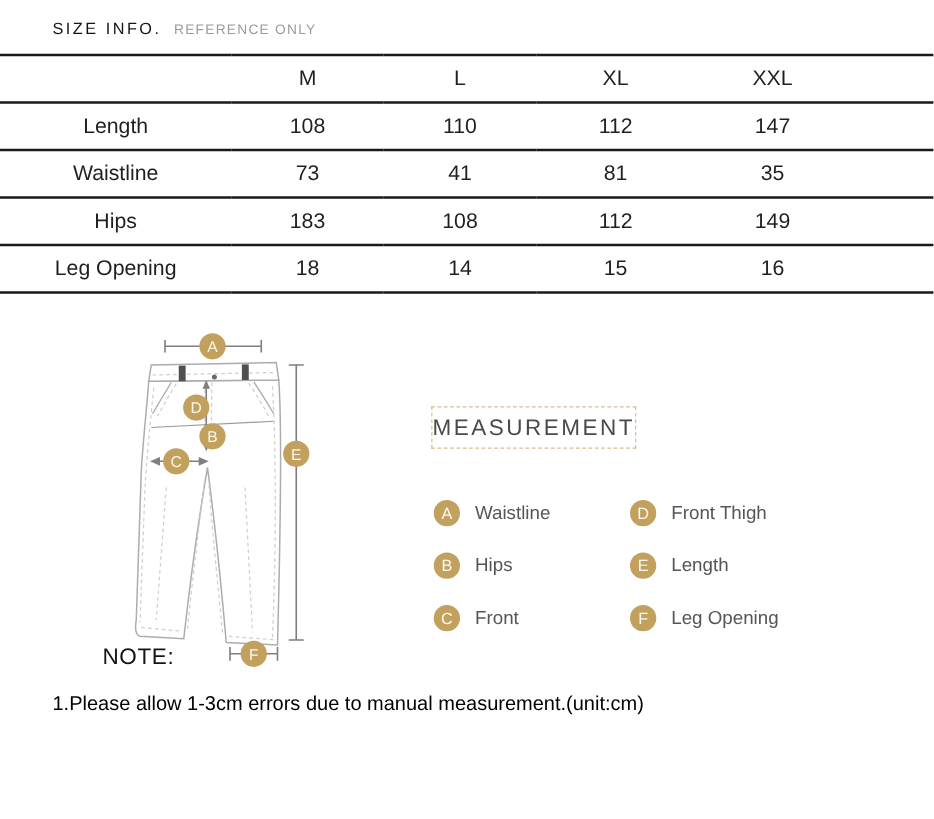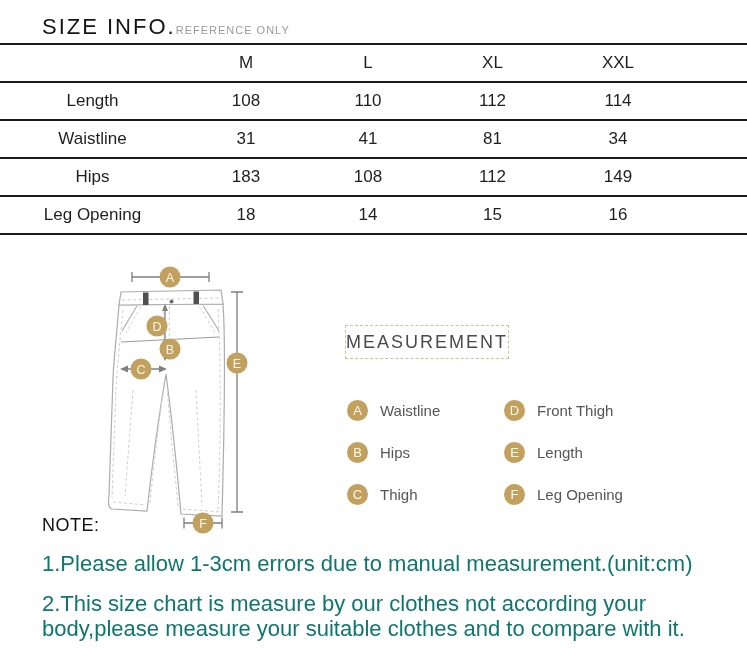--- a/index.html
+++ b/index.html
@@ -4,22 +4,22 @@
 <style>
   * { margin:0; padding:0; box-sizing:border-box; }
   html,body { background:#ffffff; }
   .page {
     position:relative; width:747px; height:655px; overflow:hidden;
     background:#ffffff; font-family:"Liberation Sans", sans-serif; color:#1c1c1c;
   }
 
   
   .hdr { position:absolute; left:42px; top:14px; white-space:nowrap; }
-  .hdr .t { font-size:22px; letter-spacing:2px; color:#141414; font-weight:400; }
-  .hdr .s { font-size:11px; letter-spacing:1px; color:#9b9b9b; margin-left:0; }
+  .hdr .t { font-size:13px; letter-spacing:2px; color:#141414; font-weight:400; }
+  .hdr .s { font-size:11px; letter-spacing:1px; color:#9b9b9b; margin-left:10px; }
 
   
   table.size { position:absolute; top:43px; left:0; width:747px;
     border-collapse:collapse; table-layout:fixed; }
   table.size { border-top:2px solid #1a1a1a; }
   table.size tr { border-bottom:2px solid #1a1a1a; }
   table.size th, table.size td {
     height:38px; text-align:center; vertical-align:middle;
     font-size:17px; font-weight:400; color:#1f1f1f; padding:0;
   }
@@ -49,22 +49,22 @@
   .li { display:flex; align-items:center; gap:12px; }
   .li .dot {
     width:21px; height:21px; border-radius:50%; background:#C2A05E;
     color:#FCF8EE; font-size:13px; display:flex; align-items:center; justify-content:center;
     flex:0 0 21px;
   }
   .li .lab { font-size:15px; color:#565656; }
 
   
   .note { position:absolute; left:42px; top:515px; width:687px; }
-  .note h3 { font-size:18px; font-weight:400; color:#141414; letter-spacing:0.5px; }
-  .note p { font-size:22px; color:#0f766e; line-height:25px; margin-top:15px; }
+  .note h3 { font-size:18px; font-weight:400; color:#141414; letter-spacing:0.5px;margin-left:40px; }
+  .note p { font-size:16px; color:#000000; line-height:25px; margin-top:15px; }
 </style>
 </head>
 <body>
 
 <div class="page">
 
   <div class="hdr">
     <span class="t">SIZE INFO.</span><span class="s">REFERENCE ONLY</span>
   </div>
 
@@ -84,29 +84,29 @@
       <th>L</th>
       <th>XL</th>
       <th>XXL</th>
       <th></th>
     </tr>
     <tr>
       <td>Length</td>
       <td>108</td>
       <td>110</td>
       <td>112</td>
-      <td>114</td>
+      <td>147</td>
       <td></td>
     </tr>
     <tr>
       <td>Waistline</td>
-      <td>31</td>
+      <td>73</td>
       <td>41</td>
       <td>81</td>
-      <td>34</td>
+      <td>35</td>
       <td></td>
     </tr>
     <tr>
       <td>Hips</td>
       <td>183</td>
       <td>108</td>
       <td>112</td>
       <td>149</td>
       <td></td>
     </tr>
@@ -201,35 +201,34 @@
     <div class="li">
       <span class="dot">A</span>
       <span class="lab">Waistline</span>
     </div>
     <div class="li">
       <span class="dot">B</span>
       <span class="lab">Hips</span>
     </div>
     <div class="li">
       <span class="dot">C</span>
-      <span class="lab">Thigh</span>
+      <span class="lab">Front</span>
     </div>
     <div class="li">
       <span class="dot">D</span>
       <span class="lab">Front Thigh</span>
     </div>
     <div class="li">
       <span class="dot">E</span>
       <span class="lab">Length</span>
     </div>
     <div class="li">
       <span class="dot">F</span>
       <span class="lab">Leg Opening</span>
     </div>
   </div>
 
   <div class="note">
     <h3>NOTE:</h3>
     <p>1.Please allow 1-3cm errors due to manual measurement.(unit:cm)</p>
-    <p>2.This size chart is measure by our clothes not according your body,please measure your suitable clothes and to compare with it.</p>
   </div>
 
 </div>
 
 </body></html>

